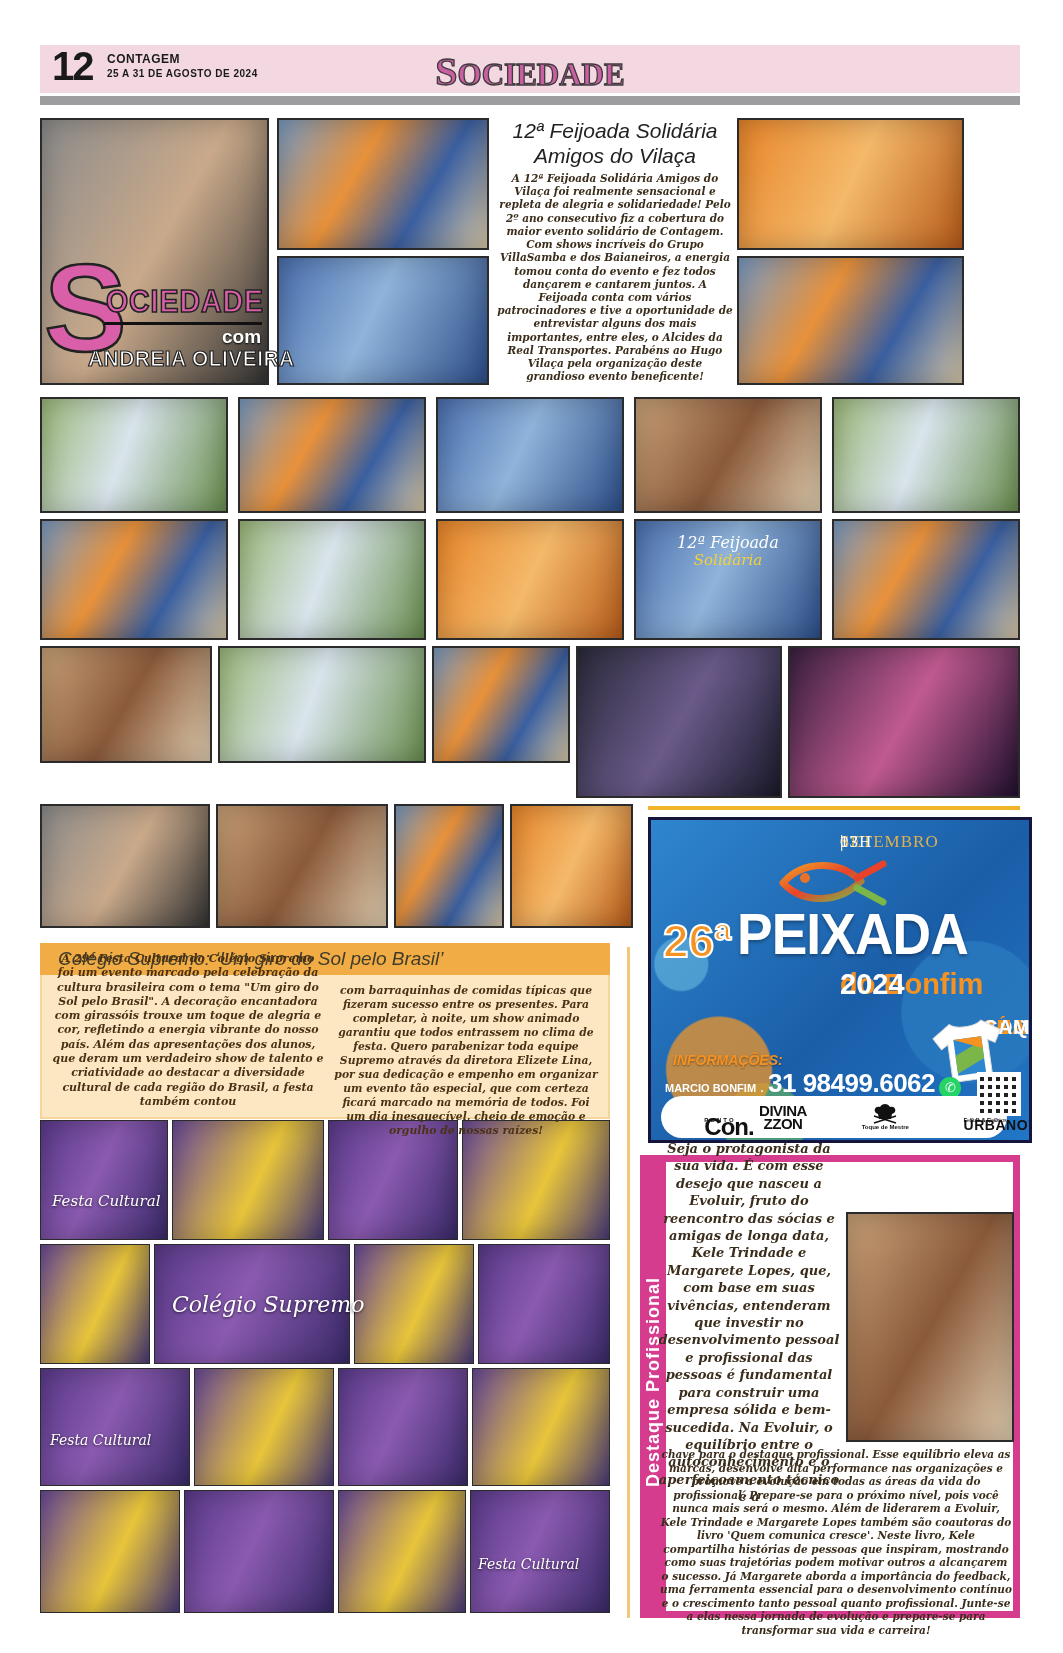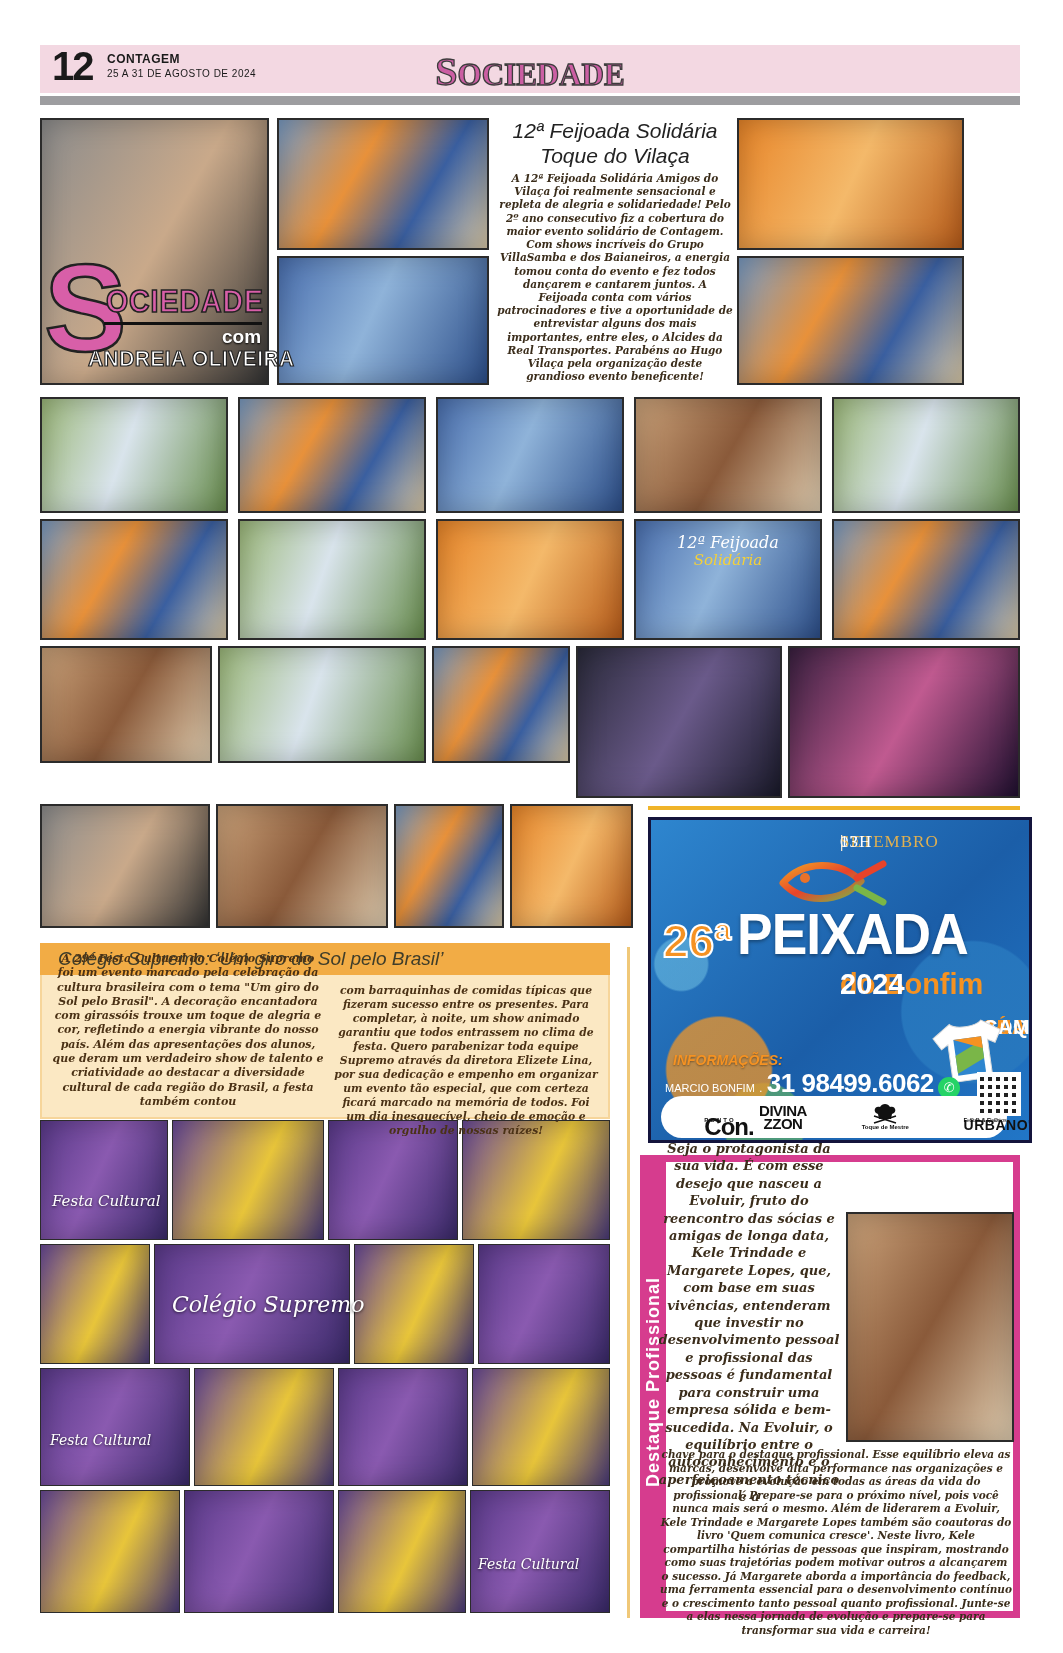--- a/index.html
+++ b/index.html
@@ -10,21 +10,21 @@
     font-family: "Liberation Sans", sans-serif;
   }
   .abs { position: absolute; }
   .txt { position: absolute; z-index: 3; }
   .panel { position: absolute; z-index: 1; }
 
   
   .header-band { left:40px; top:45px; width:980px; height:48px; background:#f3d8e2; }
   .page-num { left:52px; top:44px; font-size:40px; font-weight:900; color:#1a1a1a; letter-spacing:-2px; }
   .kicker  { left:107px; top:52px; font-size:12px; font-weight:900; color:#1a1a1a; letter-spacing:.5px; }
-  .dateline{ left:107px; top:68px; font-size:10px; font-weight:400; color:#1a1a1a; letter-spacing:.5px; }
+  .dateline{ left:107px; top:68px; font-size:10px; font-weight:700; color:#1a1a1a; letter-spacing:.5px; }
   .section-title { left:330px; top:48px; width:400px; text-align:center;
     font-family:"Liberation Serif", serif; font-weight:900; color:#cb5ea3;
     -webkit-text-stroke:1.3px #3c3c3c; }
   .section-title .big { font-size:40px; }
   .section-title .small { font-size:31px; }
   .logo-wrap { left:840px; top:46px; width:125px; text-align:right; }
   .logo-kicker { font-size:6px; letter-spacing:2px; color:#444; font-weight:bold;
     border-bottom:1px solid #888; display:inline-block; padding-right:2px; }
   .logo-row { display:flex; align-items:center; justify-content:flex-end; gap:1px; margin-top:1px;}
   .logo-o { width:30px; height:30px; border-radius:50%; background:#d9251d; position:relative; }
@@ -108,21 +108,21 @@
     letter-spacing:-1px; transform:scaleX(.92); transform-origin:left;
     text-shadow:0 2px 4px rgba(0,0,0,.35); }
   .ad-sub { left:0; top:148px; width:100%; text-align:center; font-size:29px; font-weight:900; }
   .ad-sub .o { color:#f59222; } .ad-sub .w { color:#fff; }
   .ad-cta { right:46px; top:196px; text-align:right; font-size:20px; font-weight:900;
     line-height:1.1; letter-spacing:.5px; }
   .ad-cta .w { color:#fff; } .ad-cta .o { color:#f59222; }
   .ad-info { left:22px; top:232px; font-size:14px; font-weight:900; font-style:italic; color:#f59222;
     text-shadow:0 1px 2px rgba(0,0,0,.4); }
   .ad-contact { left:14px; top:248px; width:300px; color:#fff; }
-  .ad-contact .nm { position:static; font-size:11px; font-weight:400; }
+  .ad-contact .nm { position:static; font-size:11px; font-weight:700; }
   .ad-contact .phn { position:static; font-size:26px; font-weight:900; letter-spacing:-.5px; }
   .wa-icon { position:static !important; display:inline-block; width:22px; height:22px;
     border-radius:50%; background:#25d366; color:#fff; text-align:center; line-height:22px;
     font-size:13px; vertical-align:middle; }
   .wa-icon::after { content:"✆"; }
   .ad-shirt { right:24px; top:200px; transform:rotate(-8deg); }
   .ad-qr { right:8px; top:252px; width:44px; height:44px; background:
     repeating-linear-gradient(0deg,#111 0 4px,#fff 4px 8px),
     repeating-linear-gradient(90deg,#111 0 4px,#fff 4px 8px);
     background-blend-mode:screen; border:3px solid #fff; z-index:5; }
@@ -163,21 +163,21 @@
   <div class="panel gray-bar"></div>
 
   <div class="txt brand-s">S</div>
   <div class="txt brand-rest">OCIEDADE</div>
   <div class="abs brand-line"></div>
   <div class="txt brand-com">com</div>
   <div class="txt brand-author">ANDREIA OLIVEIRA</div>
 
   <div class="txt feij-title">
     <div>12ª Feijoada Solidária</div>
-    <div>Toque do Vilaça</div>
+    <div>Amigos do Vilaça</div>
   </div>
   <div class="txt serif feij-body">A 12ª Feijoada Solidária Amigos do Vilaça foi realmente sensacional e repleta de alegria e solidariedade! Pelo 2º ano consecutivo fiz a cobertura do maior evento solidário de Contagem. Com shows incríveis do Grupo VillaSamba e dos Baianeiros, a energia tomou conta do evento e fez todos dançarem e cantarem juntos.  A Feijoada conta com vários patrocinadores e tive a oportunidade de entrevistar alguns dos mais importantes, entre eles, o Alcides da Real Transportes. Parabéns ao Hugo Vilaça pela organização deste grandioso evento beneficente!</div>
 
   <div class="txt stage-banner">
     <div class="l1">12ª Feijoada</div>
     <div class="l2">Solidária</div>
   </div>
 
   <div class="panel col-frame"></div>
   <div class="panel col-banner">

